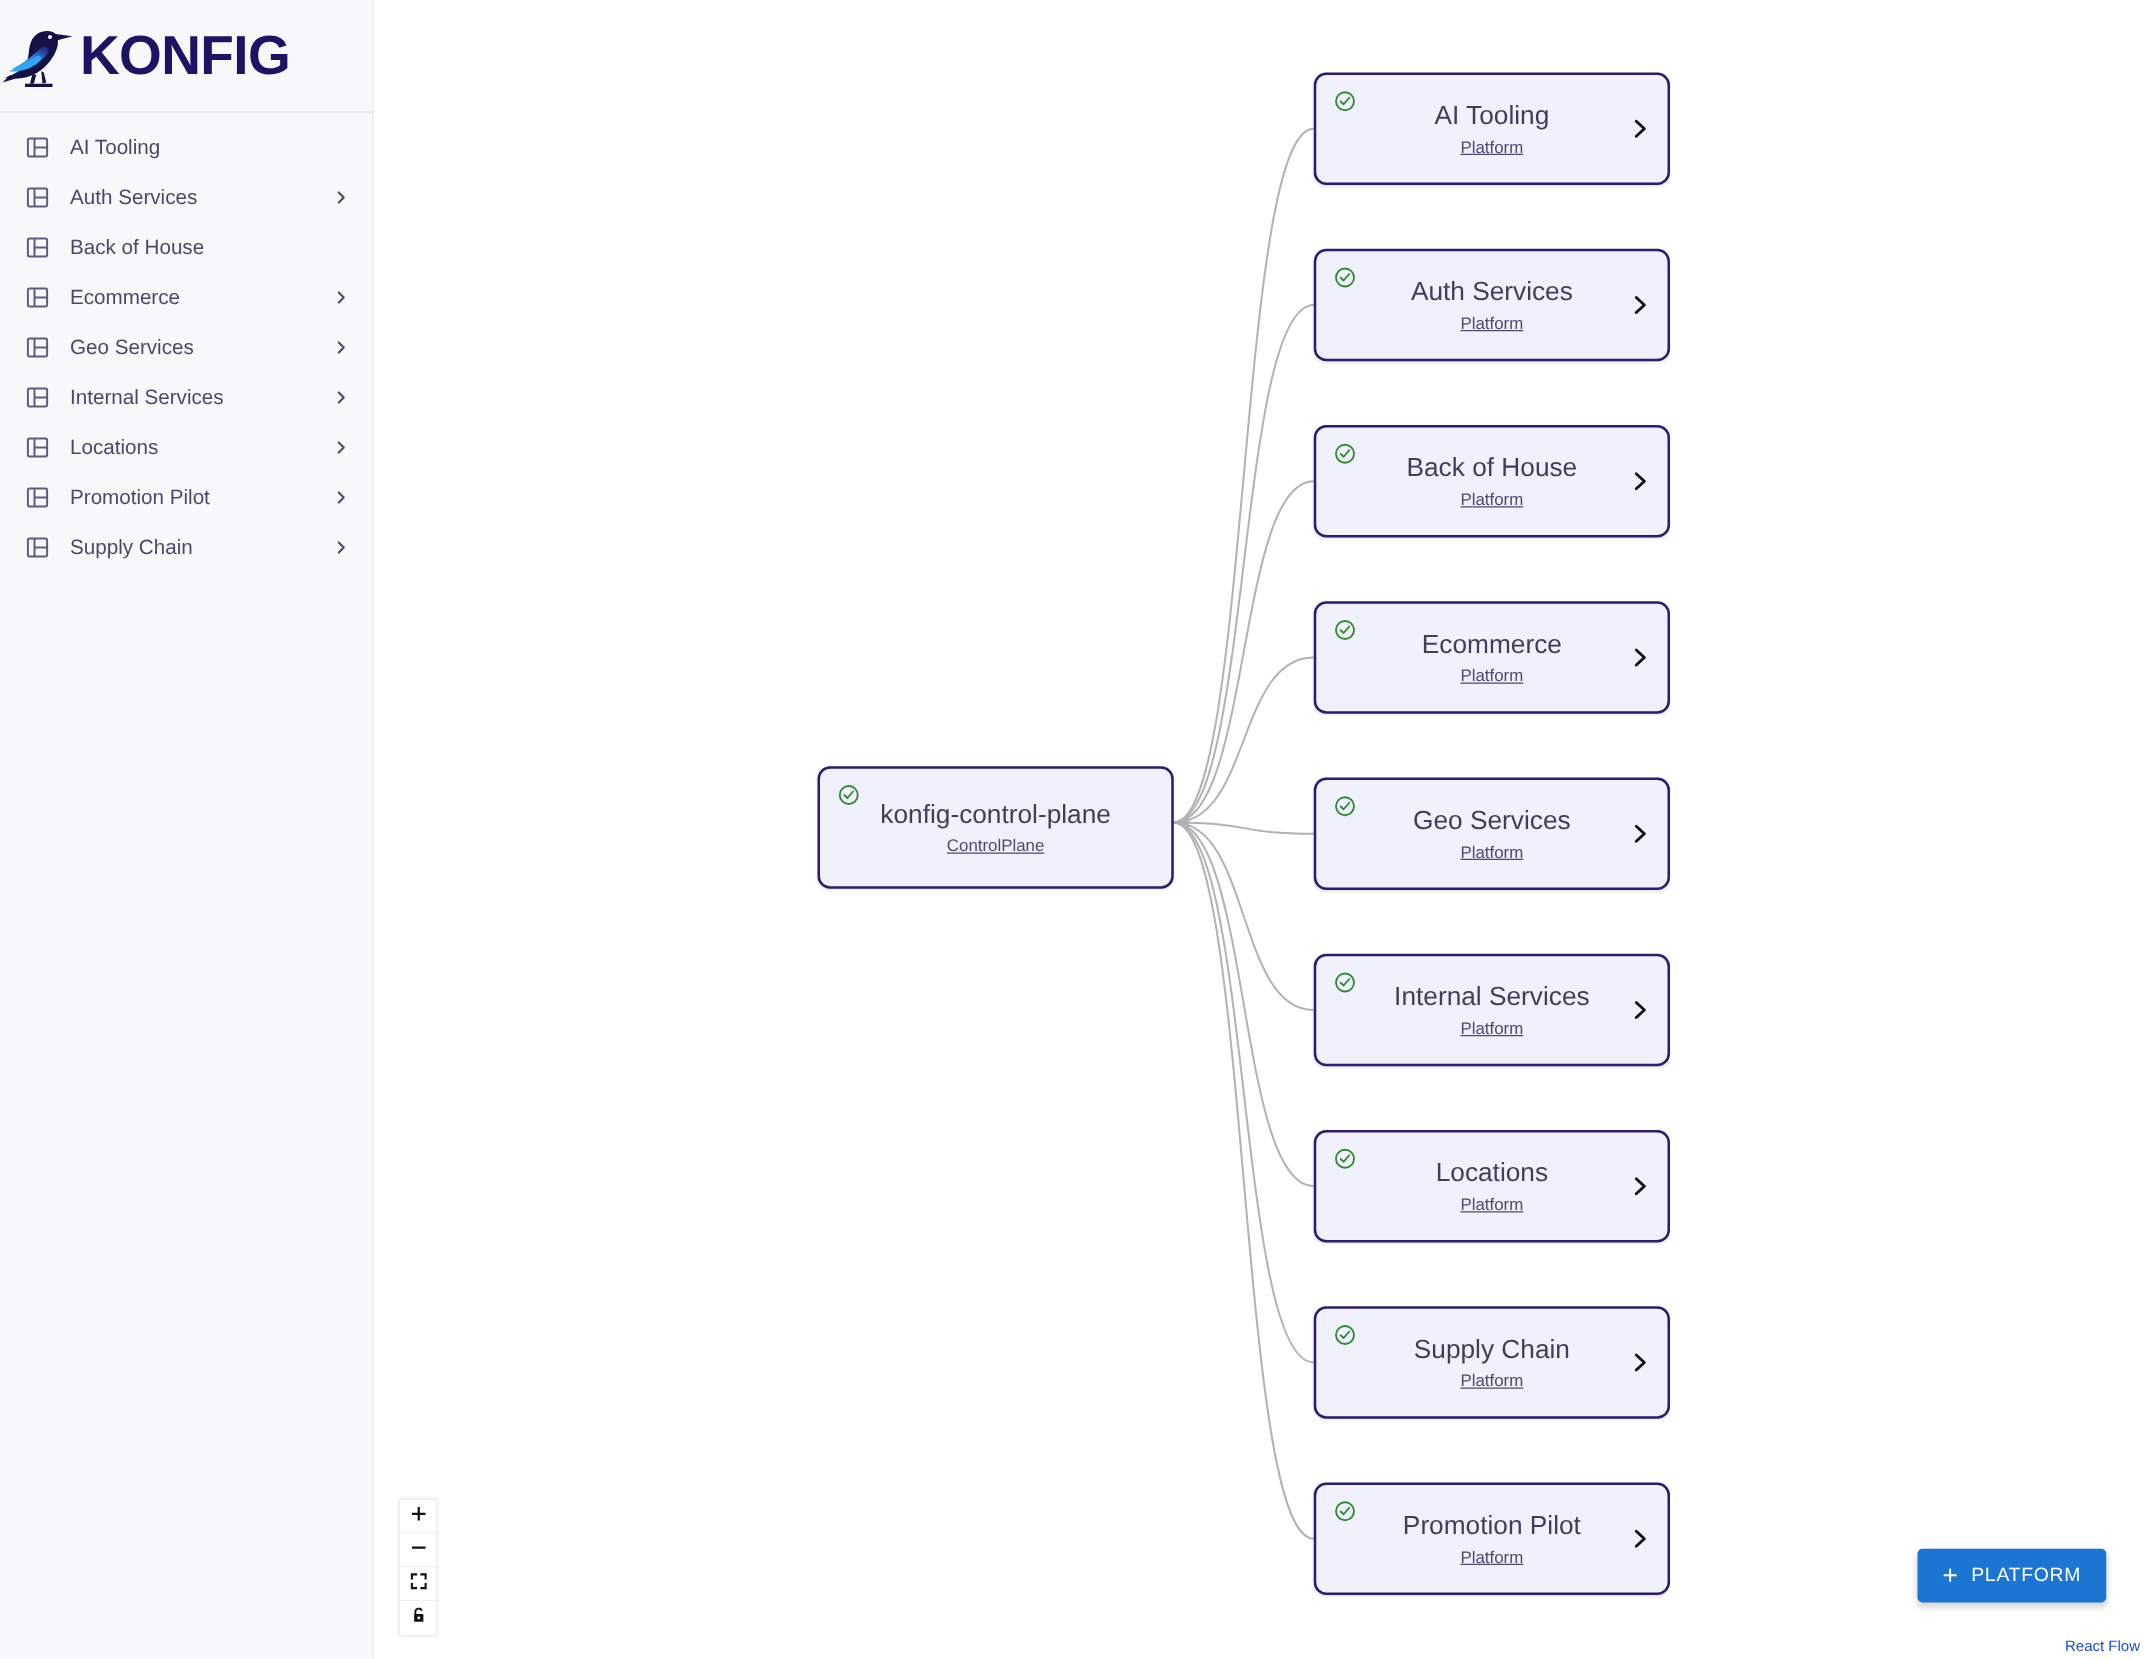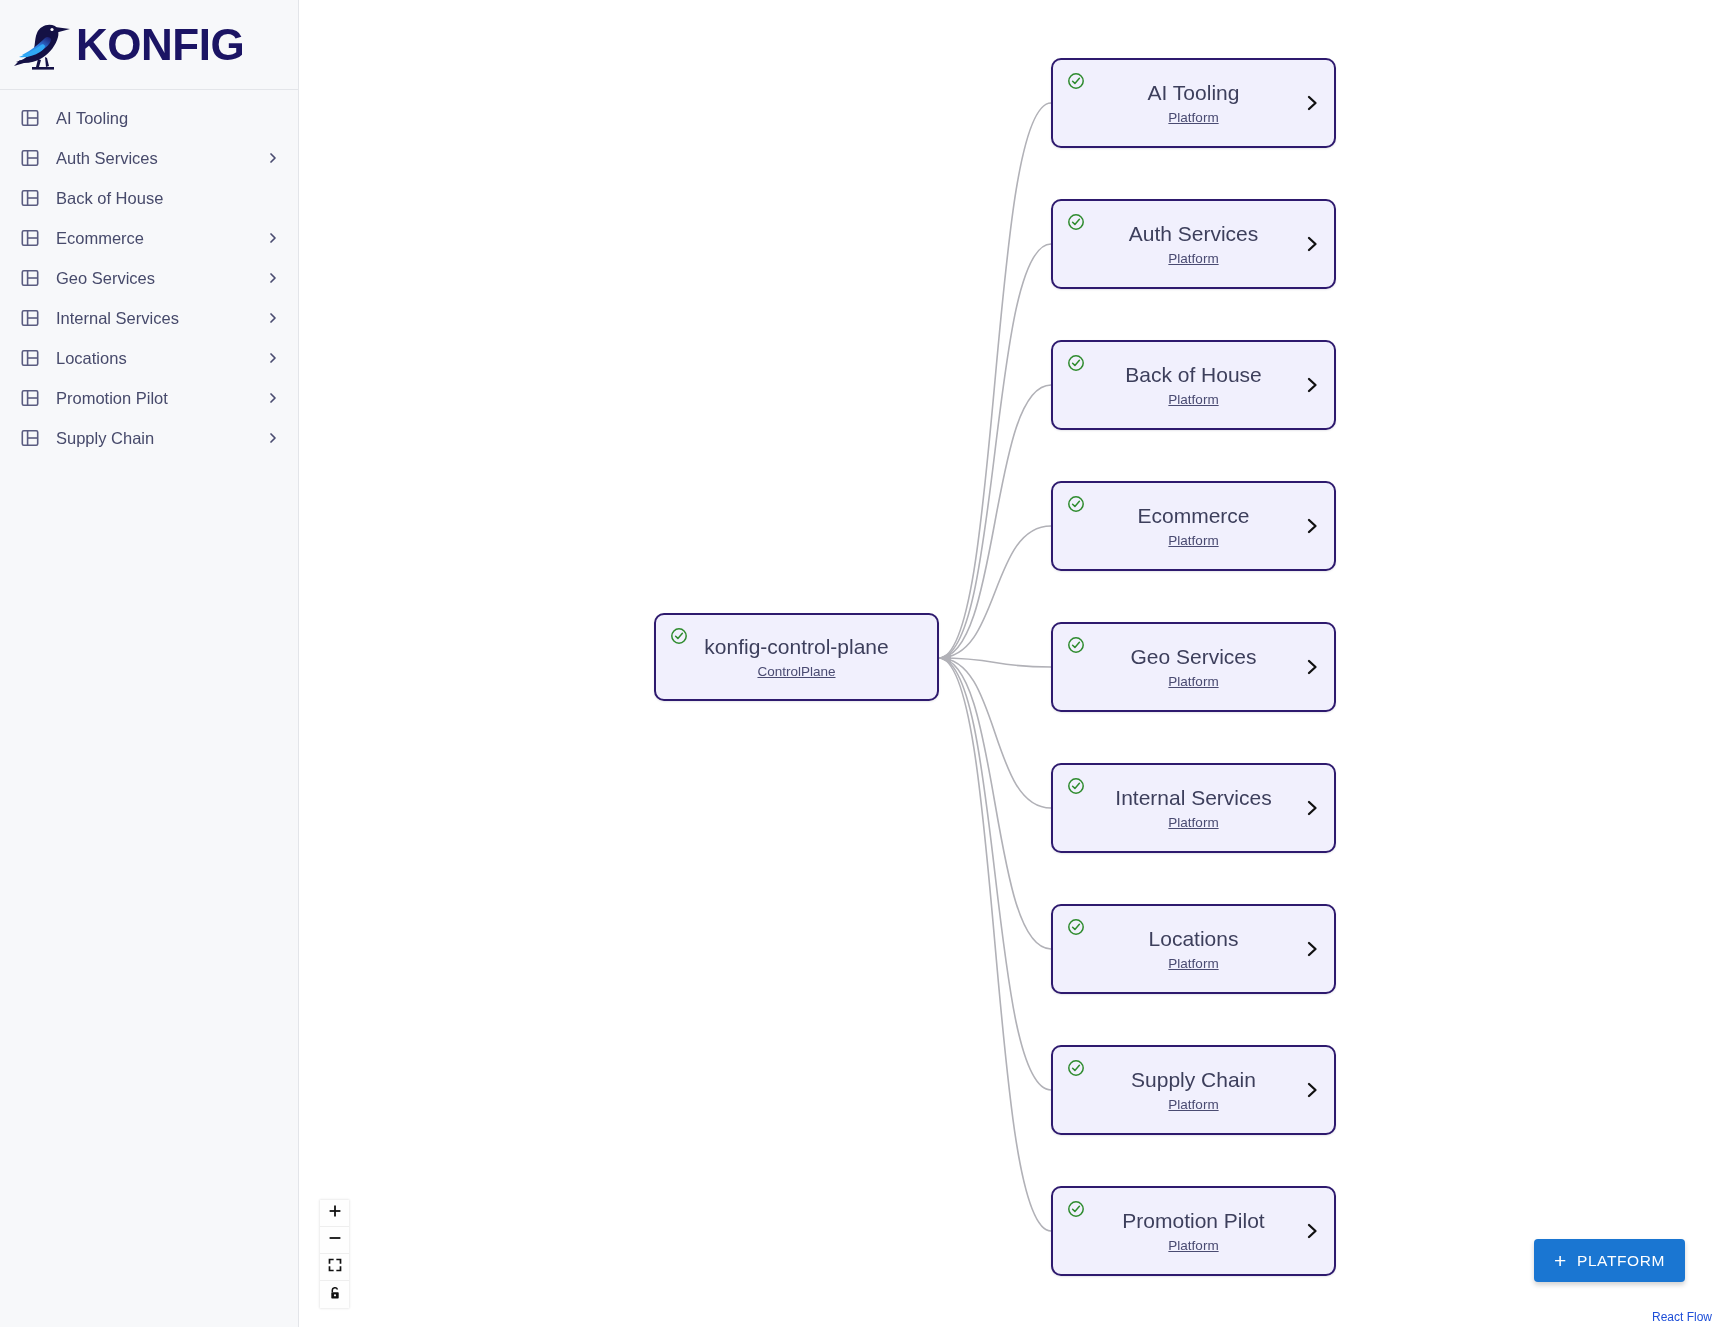--- a/index.html
+++ b/index.html
@@ -24,21 +24,20 @@
     background: #f7f8fa;
     border-right: 1px solid #e3e5e9;
     flex: 0 0 299px;
     position: relative;
   }
   .logo-wrap {
     height: 90px;
     border-bottom: 1px solid #e3e5e9;
     display: flex;
     align-items: center;
-    padding-left: 12px;
     background: #f7f8fa;
   }
   .logo-bird { flex: 0 0 62px; height: 58px; }
   .logo-text {
     font-size: 44px;
     font-weight: bold;
     letter-spacing: -0.5px;
     color: #1b1464;
     line-height: 1;
     margin-left: 2px;
@@ -376,21 +375,21 @@
           <path d="M640,658 C701.6,658 690.4,526 752,526" fill="none" stroke="#b1b1b7" stroke-width="1.6"></path>
           <path d="M640,658 C701.6,658 690.4,667 752,667" fill="none" stroke="#b1b1b7" stroke-width="1.6"></path>
           <path d="M640,658 C701.6,658 690.4,808 752,808" fill="none" stroke="#b1b1b7" stroke-width="1.6"></path>
           <path d="M640,658 C701.6,658 690.4,949 752,949" fill="none" stroke="#b1b1b7" stroke-width="1.6"></path>
           <path d="M640,658 C701.6,658 690.4,1090 752,1090" fill="none" stroke="#b1b1b7" stroke-width="1.6"></path>
           <path d="M640,658 C701.6,658 690.4,1231 752,1231" fill="none" stroke="#b1b1b7" stroke-width="1.6"></path>
         </g>
       <polygon id="edge-arrow" points="640,658 652,652 652,664" fill="#b1b1b7"></polygon>
     </svg>
 
-    <div class="node" id="node-root" style="left: 355px; top: 613px; width: 285px; height: 88px;">
+    <div class="node" id="node-root" style="left: 355px; top: 613px; width: 285px; height: 98px;">
       <span class="node-check">
         <svg width="18" height="18" viewBox="0 0 18 18">
             <circle cx="9" cy="9" r="7.2" fill="none" stroke="#2e8b2e" stroke-width="1.5"></circle>
             <polyline points="5.6,9.2 7.9,11.4 12.4,6.2" fill="none" stroke="#2e8b2e" stroke-width="1.5" stroke-linecap="round" stroke-linejoin="round"></polyline>
           </svg>
       </span>
       <div class="node-body">
         <div class="node-title">konfig-control-plane</div>
         <div class="node-sub">ControlPlane</div>
       </div>

